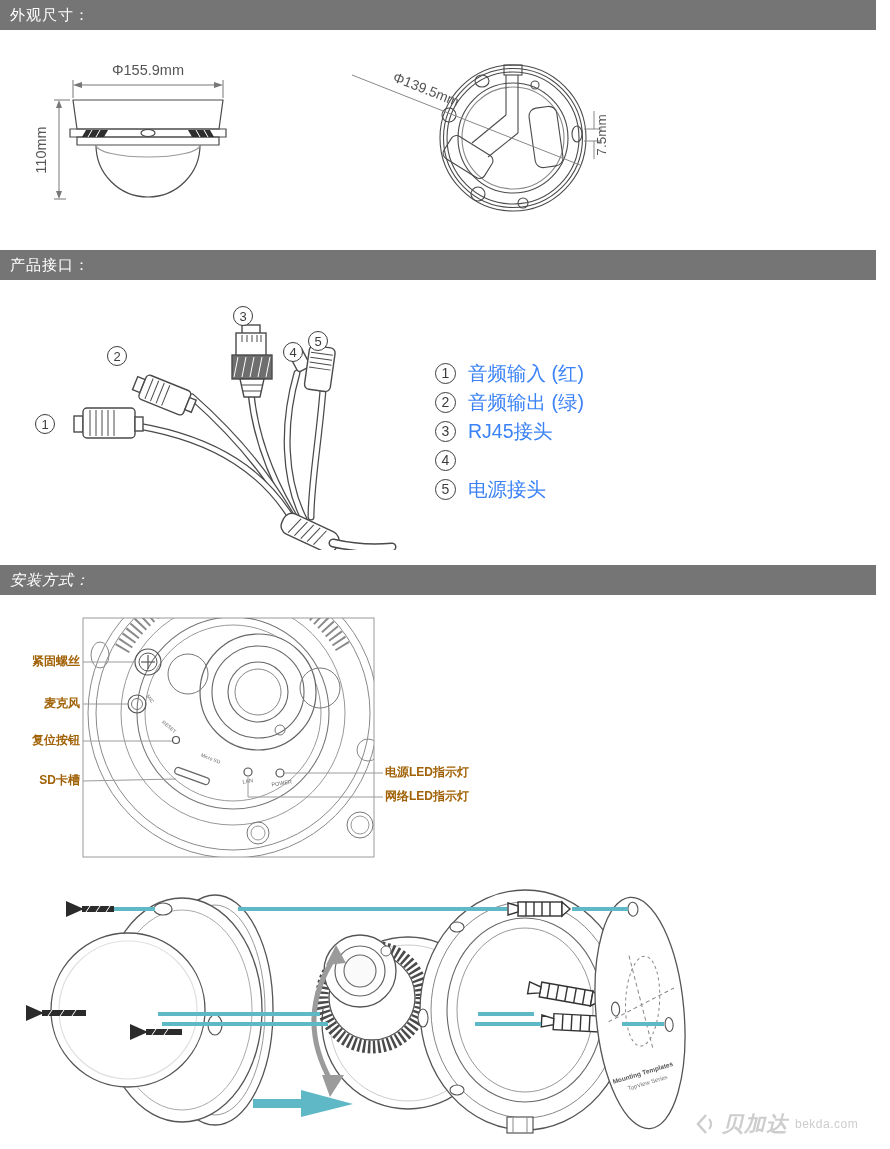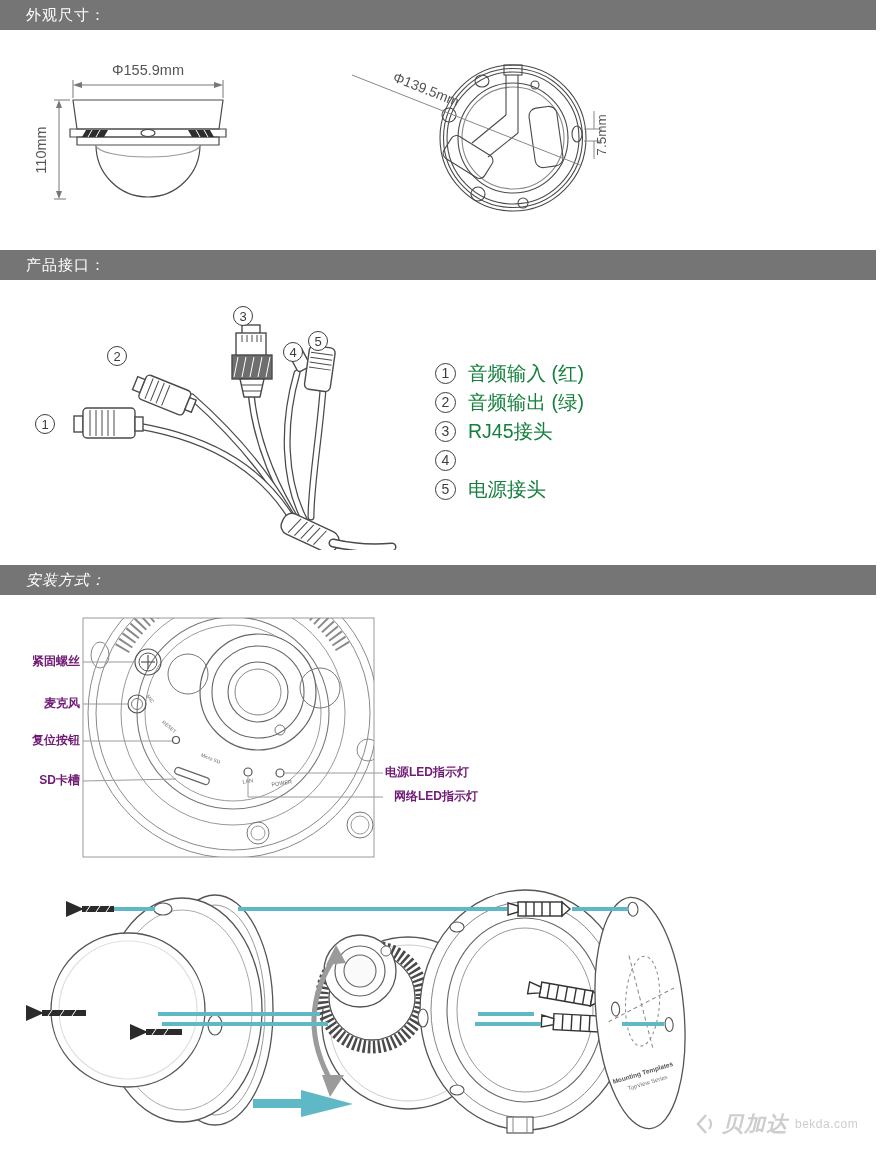--- a/index.html
+++ b/index.html
@@ -1,28 +1,28 @@
 <!DOCTYPE html>
 <html><head>
 <meta charset="utf-8">
 <style>
   html,body{margin:0;padding:0;background:#fff;}
   body{width:890px;height:1149px;overflow:hidden;font-family:"Liberation Sans","DejaVu Sans",sans-serif;}
   #page{position:relative;width:890px;height:1149px;background:#fff;}
   .bar{position:absolute;left:0;width:876px;height:30px;background:#757575;color:#fff;
-       font-size:15px;line-height:30px;padding-left:26px;box-sizing:border-box;letter-spacing:1px;}
+       font-size:15px;line-height:30px;padding-left:10px;box-sizing:border-box;letter-spacing:1px;}
   .abs{position:absolute;}
   .marker{position:absolute;width:20px;height:20px;border:1.5px solid #3d3d3d;border-radius:50%;
           background:#fff;color:#3d3d3d;font-size:13px;line-height:19px;text-align:center;box-sizing:border-box;}
   .legend{position:absolute;left:435px;top:359px;}
   .legend-row{display:flex;align-items:center;height:29px;}
   .legend-num{width:21px;height:21px;border:1.6px solid #3d3d3d;border-radius:50%;box-sizing:border-box;
               font-size:14px;line-height:18px;text-align:center;color:#3d3d3d;margin-right:12px;flex:0 0 auto;}
-  .legend-label{font-size:19.5px;color:#15803d;}
-  .callout{position:absolute;font-size:12px;font-weight:bold;color:#701a75;line-height:14px;white-space:nowrap;}
+  .legend-label{font-size:19.5px;color:#3b82f6;}
+  .callout{position:absolute;font-size:12px;font-weight:bold;color:#a16207;line-height:14px;white-space:nowrap;}
   .callout.r{text-align:right;}
   .watermark{position:absolute;left:694px;top:1110px;display:flex;align-items:center;color:#cdcdcd;text-align:right;}
   .wm-brand{font-size:21px;font-weight:700;font-style:italic;margin-left:4px;letter-spacing:1px;}
   .wm-site{font-size:12px;margin-left:7px;letter-spacing:.5px;}
   svg{display:block;}
   text{font-family:"Liberation Sans","DejaVu Sans",sans-serif;}
 </style>
 </head>
 <body>
 
@@ -293,21 +293,21 @@
       <line x1="254" y1="163" x2="353" y2="163"></line>
       <path d="M218,167 L218,187 L353,187"></path>
     </g>
   </svg>
 
   <span class="callout r" style="left:30px;width:50px;top:654px;">紧固螺丝</span>
   <span class="callout r" style="left:30px;width:50px;top:696px;">麦克风</span>
   <span class="callout r" style="left:30px;width:50px;top:733px;">复位按钮</span>
   <span class="callout r" style="left:30px;width:50px;top:773px;">SD卡槽</span>
   <span class="callout" style="left:385px;top:765px;">电源LED指示灯</span>
-  <span class="callout" style="left:394px;top:789px;">网络LED指示灯</span>
+  <span class="callout" style="left:385px;top:789px;">网络LED指示灯</span>
 
   <svg class="abs" style="left:10px;top:885px;" width="880" height="260" viewBox="0 0 880 260">
 
     <g>
       <ellipse cx="205" cy="125" rx="58" ry="115" fill="#fff" stroke="#555" stroke-width="1.3"></ellipse>
       <ellipse cx="205" cy="125" rx="50" ry="105" fill="none" stroke="#999" stroke-width="1"></ellipse>
       <ellipse cx="172" cy="125" rx="80" ry="112" fill="#fff" stroke="#555" stroke-width="1.3"></ellipse>
       <ellipse cx="172" cy="125" rx="70" ry="100" fill="none" stroke="#aaa" stroke-width="1"></ellipse>
       <circle cx="118" cy="125" r="77" fill="#fff" stroke="#555" stroke-width="1.3"></circle>
       <circle cx="118" cy="125" r="69" fill="none" stroke="#e0e0e0" stroke-width="1.2"></circle>

